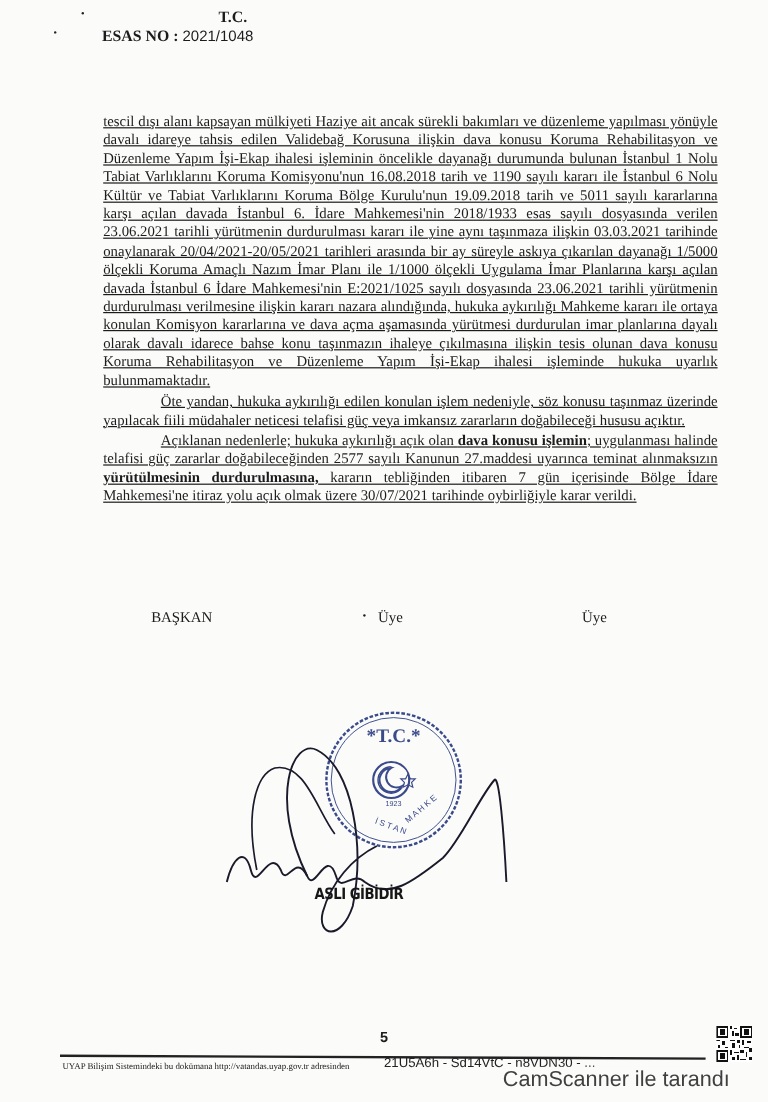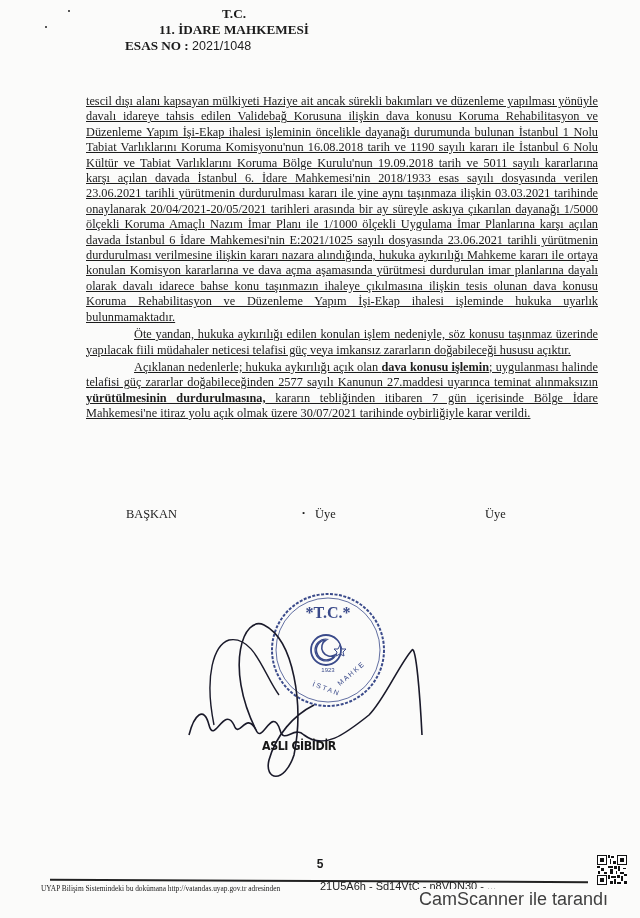--- a/index.html
+++ b/index.html
@@ -6,21 +6,21 @@
   body {
     width: 640px; height: 918px; position: relative; overflow: hidden;
     background: #fbfbfa;
     font-family: "Liberation Serif", serif;
     color: #1c1c1c;
   }
   .page { position: absolute; inset: 0; }
   .speck { position: absolute; width: 2px; height: 2px; background: #222; border-radius: 50%; }
 
   .header { position: absolute; left: 84px; top: 6px; width: 220px;
-            font-weight: bold; font-size: 13.2px; line-height: 16px; margin-left: 40px; }
+            font-weight: bold; font-size: 13.2px; line-height: 16px; }
   .header .c { text-align: center; display: block; }
   .header .esas { display: block; margin-left: 1px; }
   .header .esas .num { font-weight: normal; font-family: "Liberation Sans Narrow","Liberation Sans", sans-serif; font-size: 12.5px; }
 
   .body-text { position: absolute; left: 86px; top: 94px; width: 512px;
                font-size: 12.3px; line-height: 15.4px; text-align: justify; text-decoration: underline; }
   .body-text p { margin: 0; }
   .body-text .indent { text-indent: 48px; margin-top: 2px; }
   .body-text b { font-weight: bold; }
 
@@ -28,37 +28,36 @@
   .signers span { position: absolute; }
 
   .seal { position: absolute; left: 268px; top: 590px; width: 120px; height: 120px; }
   .signature { position: absolute; left: 184px; top: 585px; width: 240px; height: 200px; }
   .asli { position: absolute; left: 262px; top: 738px; font-family: "DejaVu Sans", sans-serif;
           font-weight: bold; font-size: 13px; letter-spacing: -0.5px; color: #161616; transform: scaleX(0.85); transform-origin: left; }
 
   .pagenum { position: absolute; left: 0; width: 640px; text-align: center; top: 857px;
              font-family: "Liberation Sans", sans-serif; font-weight: bold; font-size: 12px; }
   .footer-rule { position: absolute; left: 50px; top: 880px; width: 538px; height: 2px; background: #222; transform: rotate(0.25deg); }
-  .footer-text { position: absolute; left: 41px; top: 884px; font-size: 7.4px; white-space: nowrap; color: #222; }
+  .footer-text { position: absolute; left: 52px; top: 884px; font-size: 7.4px; white-space: nowrap; color: #222; }
   .footer-code { position: absolute; left: 320px; top: 880px; font-family: "Liberation Sans", sans-serif; font-size: 11px; color: #222; white-space: nowrap; }
   .camscanner { position: absolute; left: 417px; top: 889px; font-family: "Liberation Sans", sans-serif;
                 font-size: 18px; color: #404040; background: #fbfbfa; padding: 0 2px; }
   .qr { position: absolute; left: 597px; top: 855px; width: 30px; height: 30px; }
 </style>
 </head>
 <body>
 
 <div class="page">
 
   <span class="speck" style="left:68px;top:10px;"></span>
   <span class="speck" style="left:45px;top:26px;"></span>
 
   <div class="header">
     <span class="c">T.C.</span>
-    <span class="c">11. İDARE MAHKEMESİ</span>
     <span class="esas">
       <span>ESAS NO :</span>
       <span class="num">2021/1048</span>
     </span>
   </div>
 
   <div class="body-text">
     <p>tescil dışı alanı kapsayan mülkiyeti Haziye ait ancak sürekli bakımları ve düzenleme yapılması yönüyle davalı idareye tahsis edilen Validebağ Korusuna ilişkin dava konusu Koruma Rehabilitasyon ve Düzenleme Yapım İşi-Ekap ihalesi işleminin öncelikle dayanağı durumunda bulunan İstanbul 1 Nolu Tabiat Varlıklarını Koruma Komisyonu'nun 16.08.2018 tarih ve 1190 sayılı kararı ile İstanbul 6 Nolu Kültür ve Tabiat Varlıklarını Koruma Bölge Kurulu'nun 19.09.2018 tarih ve 5011 sayılı kararlarına karşı açılan davada İstanbul 6. İdare Mahkemesi'nin 2018/1933 esas sayılı dosyasında verilen 23.06.2021 tarihli yürütmenin durdurulması kararı ile yine aynı taşınmaza ilişkin 03.03.2021 tarihinde onaylanarak 20/04/2021-20/05/2021 tarihleri arasında bir ay süreyle askıya çıkarılan dayanağı 1/5000 ölçekli Koruma Amaçlı Nazım İmar Planı ile 1/1000 ölçekli Uygulama İmar Planlarına karşı açılan davada İstanbul 6 İdare Mahkemesi'nin E:2021/1025 sayılı dosyasında 23.06.2021 tarihli yürütmenin durdurulması verilmesine ilişkin kararı nazara alındığında, hukuka aykırılığı Mahkeme kararı ile ortaya konulan Komisyon kararlarına ve dava açma aşamasında yürütmesi durdurulan imar planlarına dayalı olarak davalı idarece bahse konu taşınmazın ihaleye çıkılmasına ilişkin tesis olunan dava konusu Koruma Rehabilitasyon ve Düzenleme Yapım İşi-Ekap ihalesi işleminde hukuka uyarlık bulunmamaktadır.</p>
     <p class="indent">Öte yandan, hukuka aykırılığı edilen konulan işlem nedeniyle, söz konusu taşınmaz üzerinde yapılacak fiili müdahaler neticesi telafisi güç veya imkansız zararların doğabileceği hususu açıktır.</p>
     <p class="indent"><span>Açıklanan nedenlerle; hukuka aykırılığı açık olan </span><b>dava konusu işlemin</b><span>; uygulanması halinde telafisi güç zararlar doğabileceğinden 2577 sayılı Kanunun 27.maddesi uyarınca teminat alınmaksızın </span><b>yürütülmesinin durdurulmasına,</b><span> kararın tebliğinden itibaren 7 gün içerisinde Bölge İdare Mahkemesi'ne itiraz yolu açık olmak üzere 30/07/2021 tarihinde oybirliğiyle karar verildi.</span></p>

